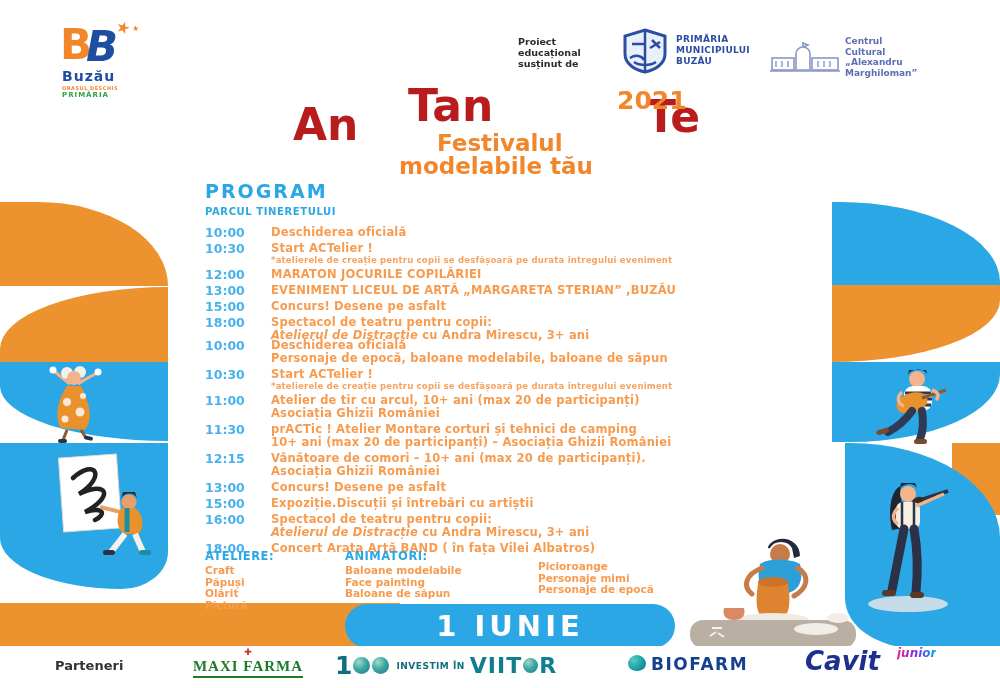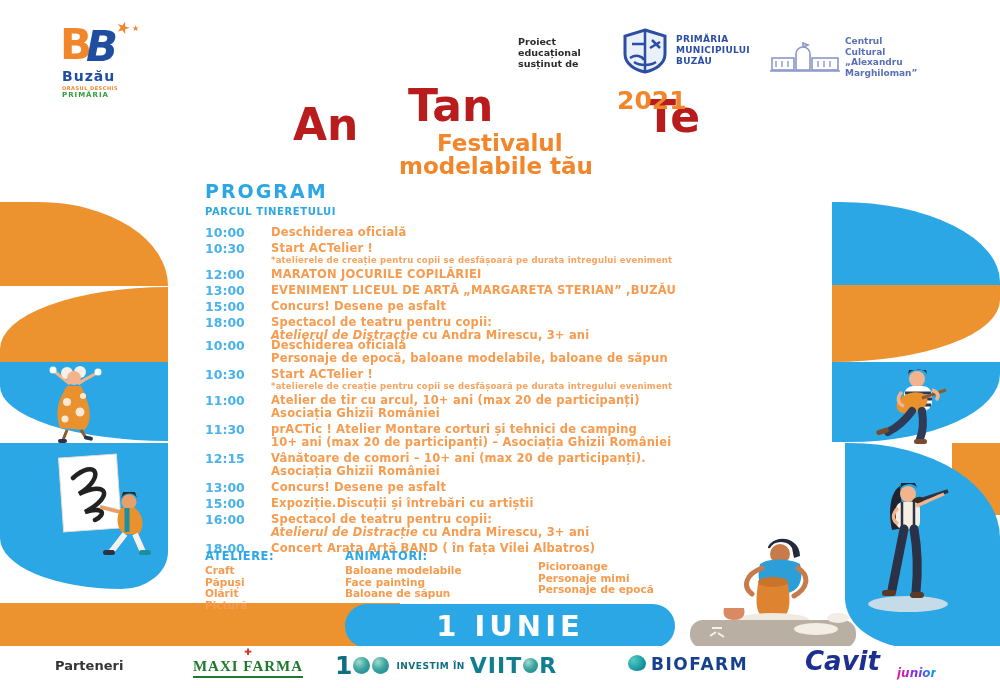--- a/index.html
+++ b/index.html
@@ -89,21 +89,21 @@
   .inv-big{font-size:22px;font-weight:800;color:#0F7E8E;line-height:1;letter-spacing:1px;display:flex;align-items:center;}
   .biofarm{position:absolute;left:628px;top:8px;display:flex;align-items:center;}
   .bf-globe{width:18px;height:18px;border-radius:50%;margin-right:5px;
             background:radial-gradient(circle at 30% 30%,#5BC8C3 0%,#1FA3A8 50%,#0C6B86 100%);
             border-bottom:2px solid #fff;box-sizing:border-box;}
   .bf-name{font-size:17px;font-weight:800;color:#16418F;letter-spacing:1.5px;}
   .cavit{position:absolute;left:805px;top:2px;}
   .cv-name{font-size:26px;font-weight:800;font-style:italic;color:#1D2F8F;line-height:1;}
   .cv-jr{position:absolute;left:92px;top:-2px;font-size:12px;font-weight:800;font-style:italic;
          background-image:linear-gradient(90deg,#E91E8C,#7B2FF2,#00A7E1);
-         -webkit-background-clip:text;background-clip:text;color:#D6219C;margin-top:20px;-webkit-text-fill-color:transparent;}
+         -webkit-background-clip:text;background-clip:text;color:#D6219C;-webkit-text-fill-color:transparent;}
 </style>
 </head>
 <body>
 
 <div class="page">
 
   <div class="shape orange shpL1"></div>
   <div class="shape orange shpL2"></div>
   <div class="shape blue shpL3"></div>
   <div class="shape blue shpL4"></div>

